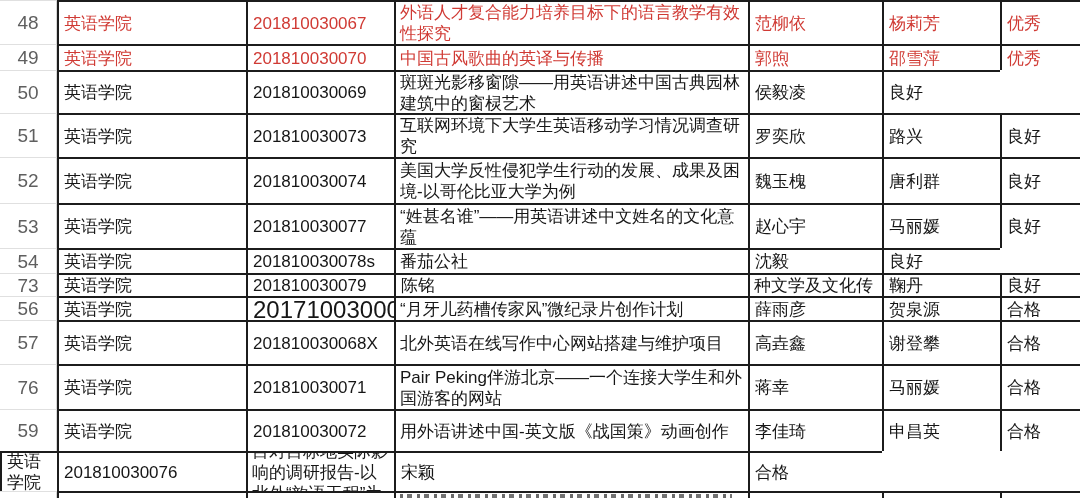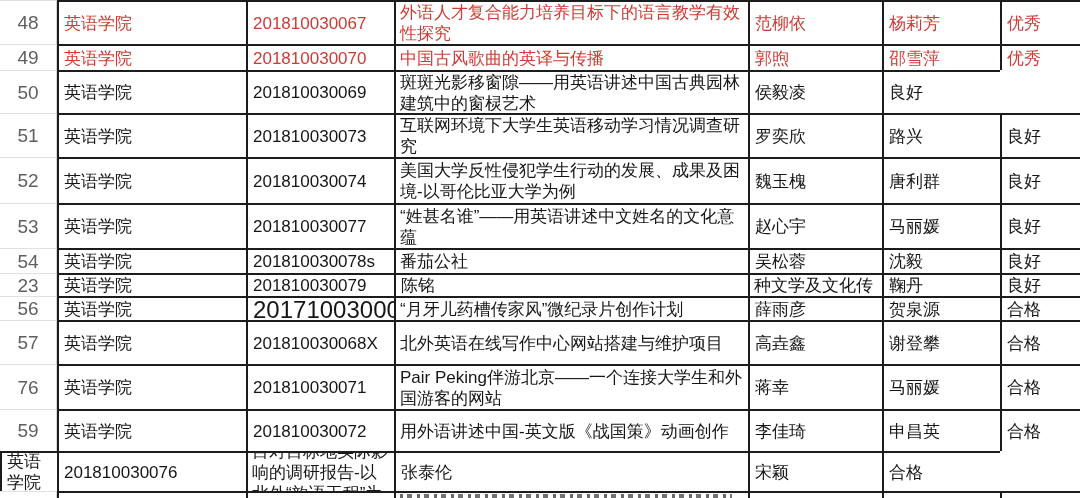--- a/index.html
+++ b/index.html
@@ -109,26 +109,25 @@
     <div class="c title">“姓甚名谁”——用英语讲述中文姓名的文化意蕴</div>
     <div class="c student">赵心宇</div>
     <div class="c advisor">马丽媛</div>
     <div class="c grade">良好</div>
   </div>
     <div class="row" style="height: 25px;">
     <div class="c num">54</div>
     <div class="c college">英语学院</div>
     <div class="c pno">201810030078s</div>
     <div class="c title">番茄公社</div>
-    <div class="c student">吴松蓉</div>
     <div class="c advisor">沈毅</div>
     <div class="c grade">良好</div>
   </div>
     <div class="row" style="height: 23px;">
-    <div class="c num">23</div>
+    <div class="c num">73</div>
     <div class="c college">英语学院</div>
     <div class="c pno">201810030079</div>
     <div class="c student">陈铭</div>
     <div class="c title">“歆言微课”多语种文学及文化传播</div>
     <div class="c advisor">鞠丹</div>
     <div class="c grade">良好</div>
   </div>
     <div class="row" style="height: 24px;">
     <div class="c num">56</div>
     <div class="c college">英语学院</div>
@@ -162,21 +161,20 @@
     <div class="c pno">201810030072</div>
     <div class="c title">用外语讲述中国-英文版《战国策》动画创作</div>
     <div class="c student">李佳琦</div>
     <div class="c advisor">申昌英</div>
     <div class="c grade">合格</div>
   </div>
     <div class="row" style="height: 40px;">
     <div class="c college">英语学院</div>
     <div class="c pno">201810030076</div>
     <div class="c title">关于大学生支教项目对目标地实际影响的调研报告-以北外“歆语工程”为例</div>
-    <div class="c student">张泰伦</div>
     <div class="c advisor">宋颖</div>
     <div class="c grade">合格</div>
   </div>
     <div class="row partial" style="height: 7px;">
     <div class="c num"></div>
     <div class="c college"></div>
     <div class="c pno"></div>
     <div class="c title">
         <div class="strip"></div>
       </div>

